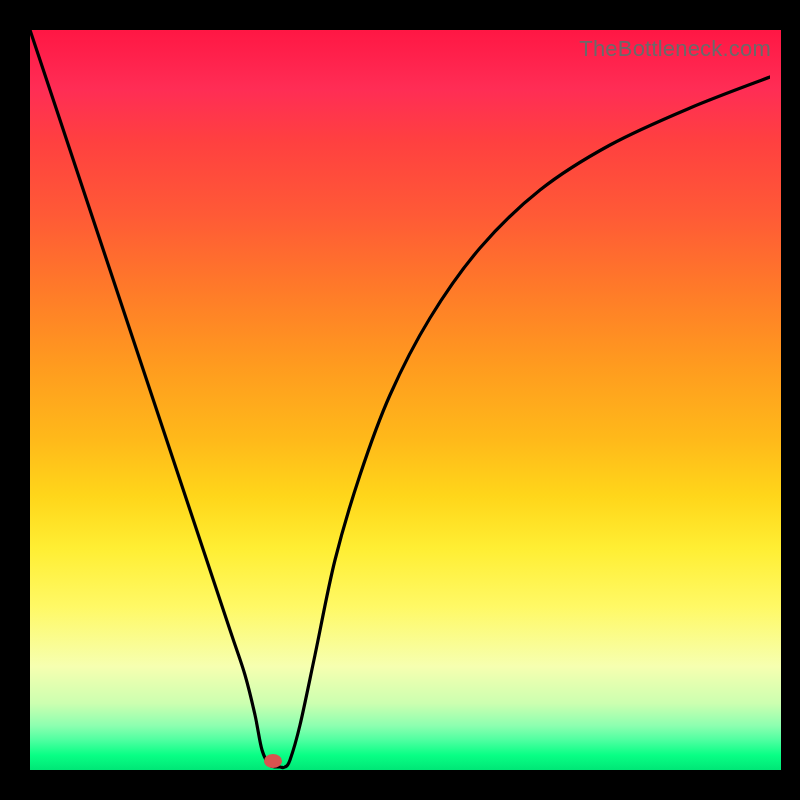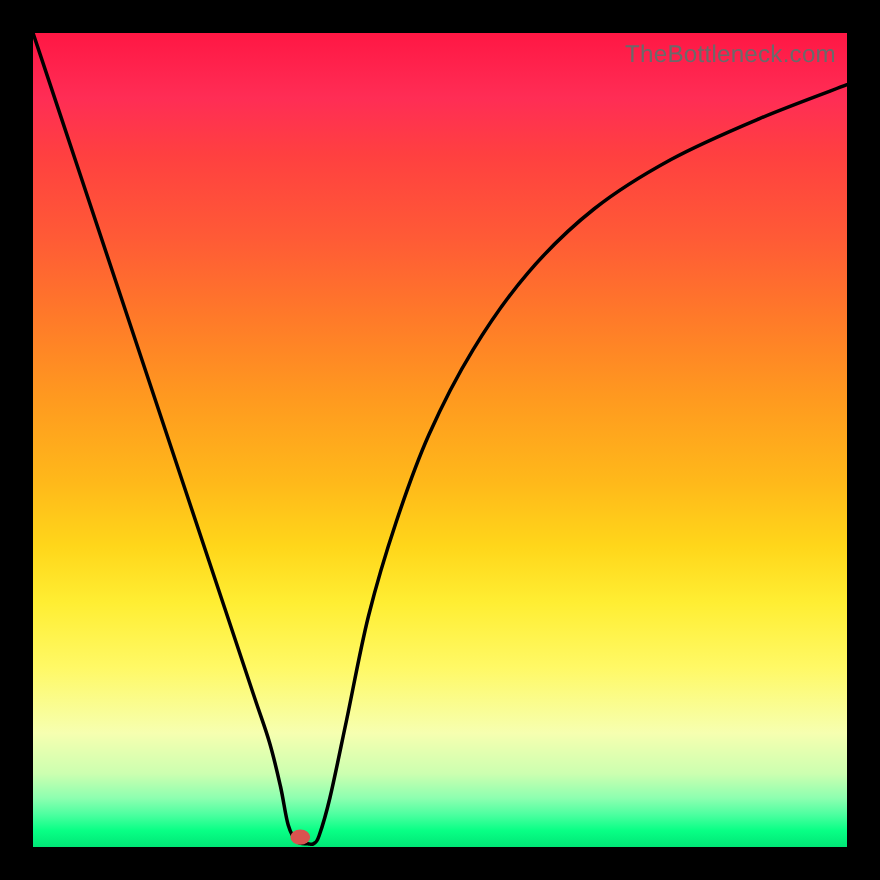--- a/index.html
+++ b/index.html
@@ -28,20 +28,21 @@
       #ffd61a 63%,
       #ffee33 70%,
       #fff966 78%,
       #f6ffb0 86%,
       #ccffb0 91%,
       #8dffb0 94%,
       #4dffa0 96%,
       #08ff85 98%,
       #00e676 100%
     );
+    padding-left: 11px;
   }
   .watermark {
     position: absolute;
     top: 6px;
     right: 10px;
     color: #6a6a6a;
     font-size: 22px;
     letter-spacing: 0.2px;
     user-select: none;
   }

